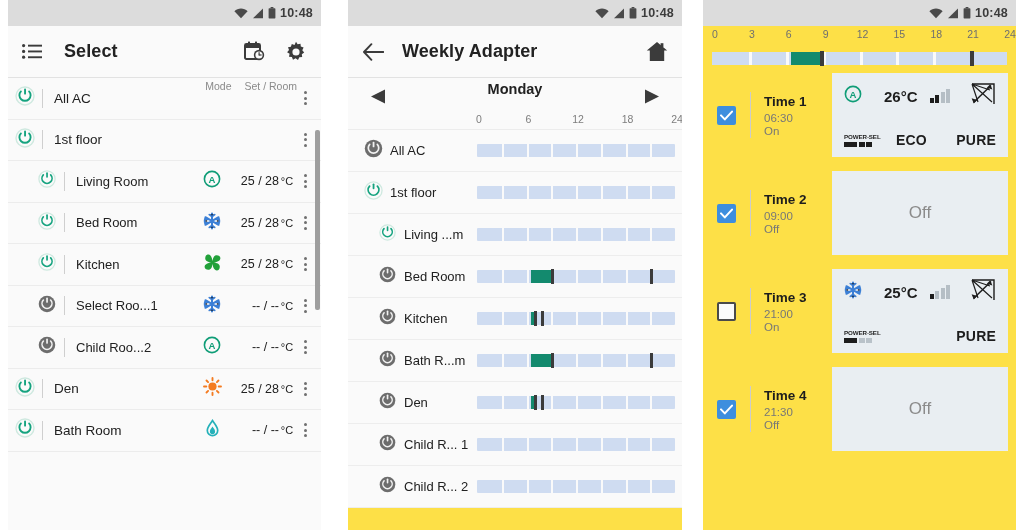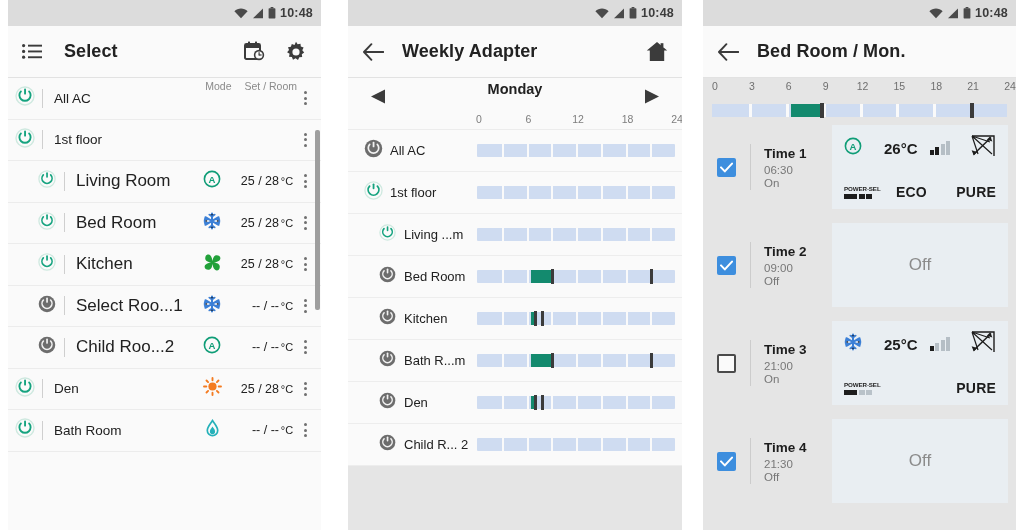--- a/index.html
+++ b/index.html
@@ -4,21 +4,21 @@
 <style>
   * { box-sizing: border-box; margin: 0; padding: 0; }
   html, body {
     width: 1024px; height: 530px;
     background: #ffffff;
     font-family: "Liberation Sans", sans-serif;
     overflow: hidden;
   }
   .stage { position: relative; width: 1024px; height: 530px; background:#fff; }
 
-  .panel { position: absolute; top: 0; height: 530px; background: #e5e5e5; overflow: hidden; }
+  .panel { position: absolute; top: 0; height: 530px; background: #fde047; overflow: hidden; }
   #panel-1 { left: 8px;   width: 313px; }
   #panel-2 { left: 348px; width: 334px; }
   #panel-3 { left: 703px; width: 313px; }
 
   
   .statusbar {
     height: 26px; background: #dcdcdc;
     display: flex; align-items: center; justify-content: flex-end;
     padding-right: 8px; gap: 4px;
   }
@@ -47,21 +47,21 @@
   }
   .row {
     display: flex; align-items: center;
     height: 41.5px; border-bottom: 1px solid #ececec;
     padding-right: 6px; background: #fafafa;
   }
   .row.grp { background: #fafafa; }
   .row .pw { width: 34px; display:flex; align-items:center; justify-content:center; flex:none; }
   .row.indent .pw { width: 34px; margin-left: 22px; }
   .vbar { width: 1px; height: 19px; background: #cfcfcf; margin-right: 11px; flex: none; }
-  .rname { font-size: 17px; color: #212121; white-space: nowrap; }
+  .rname { font-size: 13px; color: #212121; white-space: nowrap; }
   .row.grp .rname { font-size: 13.5px; }
   .rspacer { flex: 1; }
   .modeic { width: 26px; display:flex; align-items:center; justify-content:center; flex:none; }
   .temps { font-size: 12.5px; color: #212121; width: 54px; text-align: right; flex:none; }
   .unit  { font-size: 11px; color: #212121; width: 16px; text-align: center; flex:none; }
   .kebab { width: 20px; display:flex; flex-direction:column; align-items:center; gap:2.5px; flex:none; cursor:pointer; }
   .kebab i { width: 3px; height: 3px; border-radius: 50%; background: #6f6f6f; display:block; }
   .addac { font-size: 13px; color: #3f7fd0; padding: 12px 0 0 18px; }
 
   .scrollbar {
@@ -662,20 +662,41 @@
           </span>
         </div>
         <div class="srow l2">
           <span class="pw">
             <span><svg width="17" height="17" viewBox="0 0 20 20">
                 <circle cx="10" cy="10" r="9.2" fill="#6d6d6d"></circle>
                 <path d="M6 5.6a5.5 5.5 0 1 0 8 0" fill="none" stroke="#f2f2f2" stroke-width="1.8" stroke-linecap="round"></path>
                 <rect x="9.1" y="2.8" width="1.9" height="6" rx="0.9" fill="#f2f2f2"></rect>
               </svg></span>
           </span>
+          <span class="sname">Child R... 1</span>
+          <span class="track-wrap" style="margin-left: auto; width: 198px; flex: 0 0 auto;">
+            <span class="track">
+              <span class="seg-div" style="left:12.5%"></span>
+              <span class="seg-div" style="left:25%"></span>
+              <span class="seg-div" style="left:37.5%"></span>
+              <span class="seg-div" style="left:50%"></span>
+              <span class="seg-div" style="left:62.5%"></span>
+              <span class="seg-div" style="left:75%"></span>
+              <span class="seg-div" style="left:87.5%"></span>
+            </span>
+          </span>
+        </div>
+        <div class="srow l2">
+          <span class="pw">
+            <span><svg width="17" height="17" viewBox="0 0 20 20">
+                <circle cx="10" cy="10" r="9.2" fill="#6d6d6d"></circle>
+                <path d="M6 5.6a5.5 5.5 0 1 0 8 0" fill="none" stroke="#f2f2f2" stroke-width="1.8" stroke-linecap="round"></path>
+                <rect x="9.1" y="2.8" width="1.9" height="6" rx="0.9" fill="#f2f2f2"></rect>
+              </svg></span>
+          </span>
           <span class="sname">Child R... 2</span>
           <span class="track-wrap" style="margin-left: auto; width: 198px; flex: 0 0 auto;">
             <span class="track">
               <span class="seg-div" style="left:12.5%"></span>
               <span class="seg-div" style="left:25%"></span>
               <span class="seg-div" style="left:37.5%"></span>
               <span class="seg-div" style="left:50%"></span>
               <span class="seg-div" style="left:62.5%"></span>
               <span class="seg-div" style="left:75%"></span>
               <span class="seg-div" style="left:87.5%"></span>
@@ -699,28 +720,20 @@
       </span>
       <span class="ic-bat">
         <svg width="8" height="12" viewBox="0 0 8 12">
             <rect x="2.6" y="0" width="2.8" height="1.4" fill="#4a4a4a"></rect>
             <rect x="0.6" y="1.2" width="6.8" height="10.3" rx="0.7" fill="#4a4a4a"></rect>
           </svg>
       </span>
       <span class="sb-time">10:48</span>
     </div>
 
-    <div class="appbar">
-      <span class="iconbtn" style="margin-right:18px">
-        <svg width="22" height="18" viewBox="0 0 22 18">
-            <path d="M9.4 1.2 2 9l7.4 7.8M2.2 9H21.5" fill="none" stroke="#3b3b3b" stroke-width="1.9" stroke-linecap="round" stroke-linejoin="round"></path>
-          </svg>
-      </span>
-      <span class="title">Bed Room / Mon.</span>
-    </div>
 
     <div class="p3-ticks" id="p3-ticks">
         <span style="left: 12px;">0</span>
         <span style="left: 48.875px;">3</span>
         <span style="left: 85.75px;">6</span>
         <span style="left: 122.625px;">9</span>
         <span style="left: 159.5px;">12</span>
         <span style="left: 196.375px;">15</span>
         <span style="left: 233.25px;">18</span>
         <span style="left: 270.125px;">21</span>

